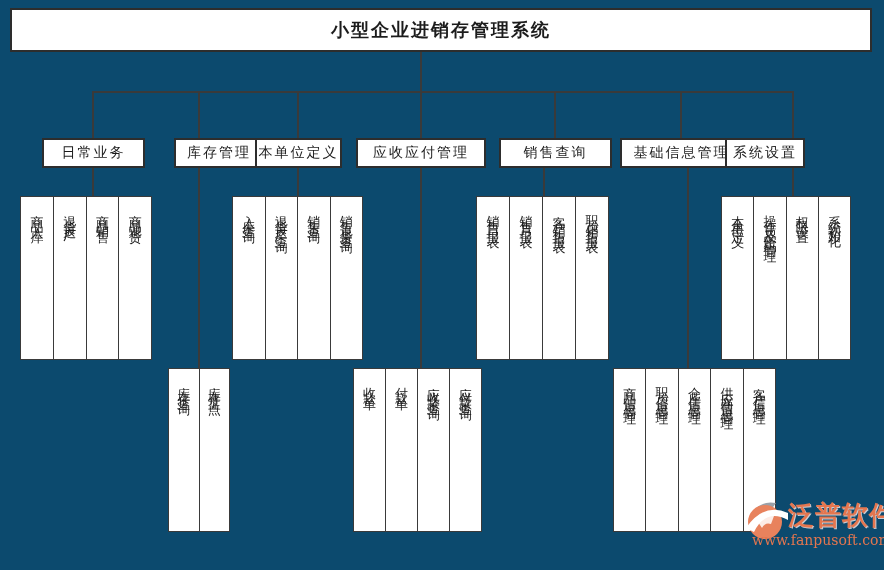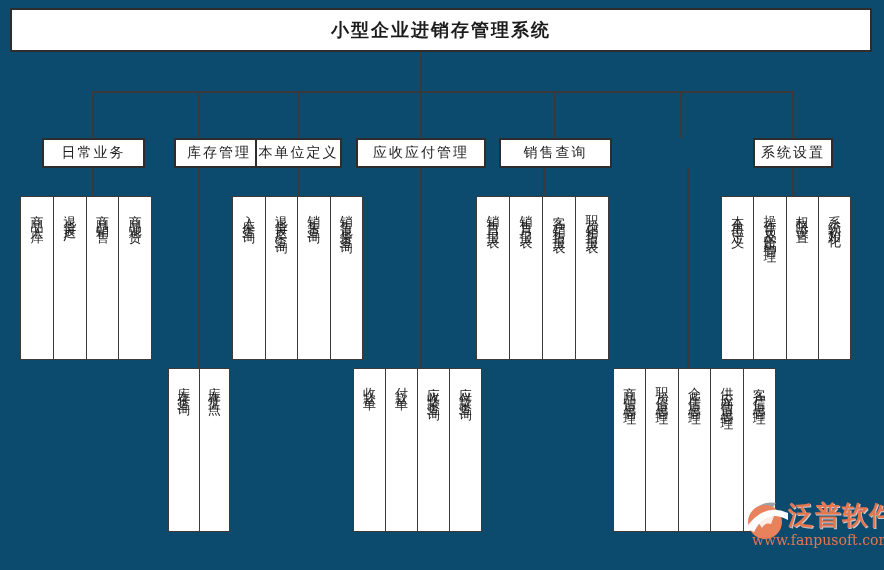--- a/index.html
+++ b/index.html
@@ -71,21 +71,22 @@
   <div class="vline" style="left:420px;top:168px;height:200px;"></div>
   <div class="vline" style="left:543px;top:168px;height:28px;"></div>
   <div class="vline" style="left:687px;top:168px;height:200px;"></div>
   <div class="vline" style="left:792px;top:168px;height:28px;"></div>
 
   <div class="l2-box" style="left:42px;width:103px;">日常业务</div>
   <div class="l2-box" style="left:154px;width:90px;margin-left:20px;">库存管理</div>
   <div class="l2-box" style="left:255px;width:87px;">本单位定义</div>
   <div class="l2-box" style="left:356px;width:130px;">应收应付管理</div>
   <div class="l2-box" style="left:499px;width:113px;">销售查询</div>
-  <div class="l2-box" style="left:753px;width:80px;">系统设置</div>
+  <div class="l2-box" style="left:620px;width:123px;">基础信息管理</div>
+  <div class="l2-box" style="left:725px;width:80px;">系统设置</div>
 
   <div class="leaf-group" style="left:20px;top:196px;width:132px;">
     <div class="leaf">
         <span>商品入库</span>
       </div>
     <div class="leaf">
         <span>退货返厂</span>
       </div>
     <div class="leaf">
         <span>商品销售</span>

